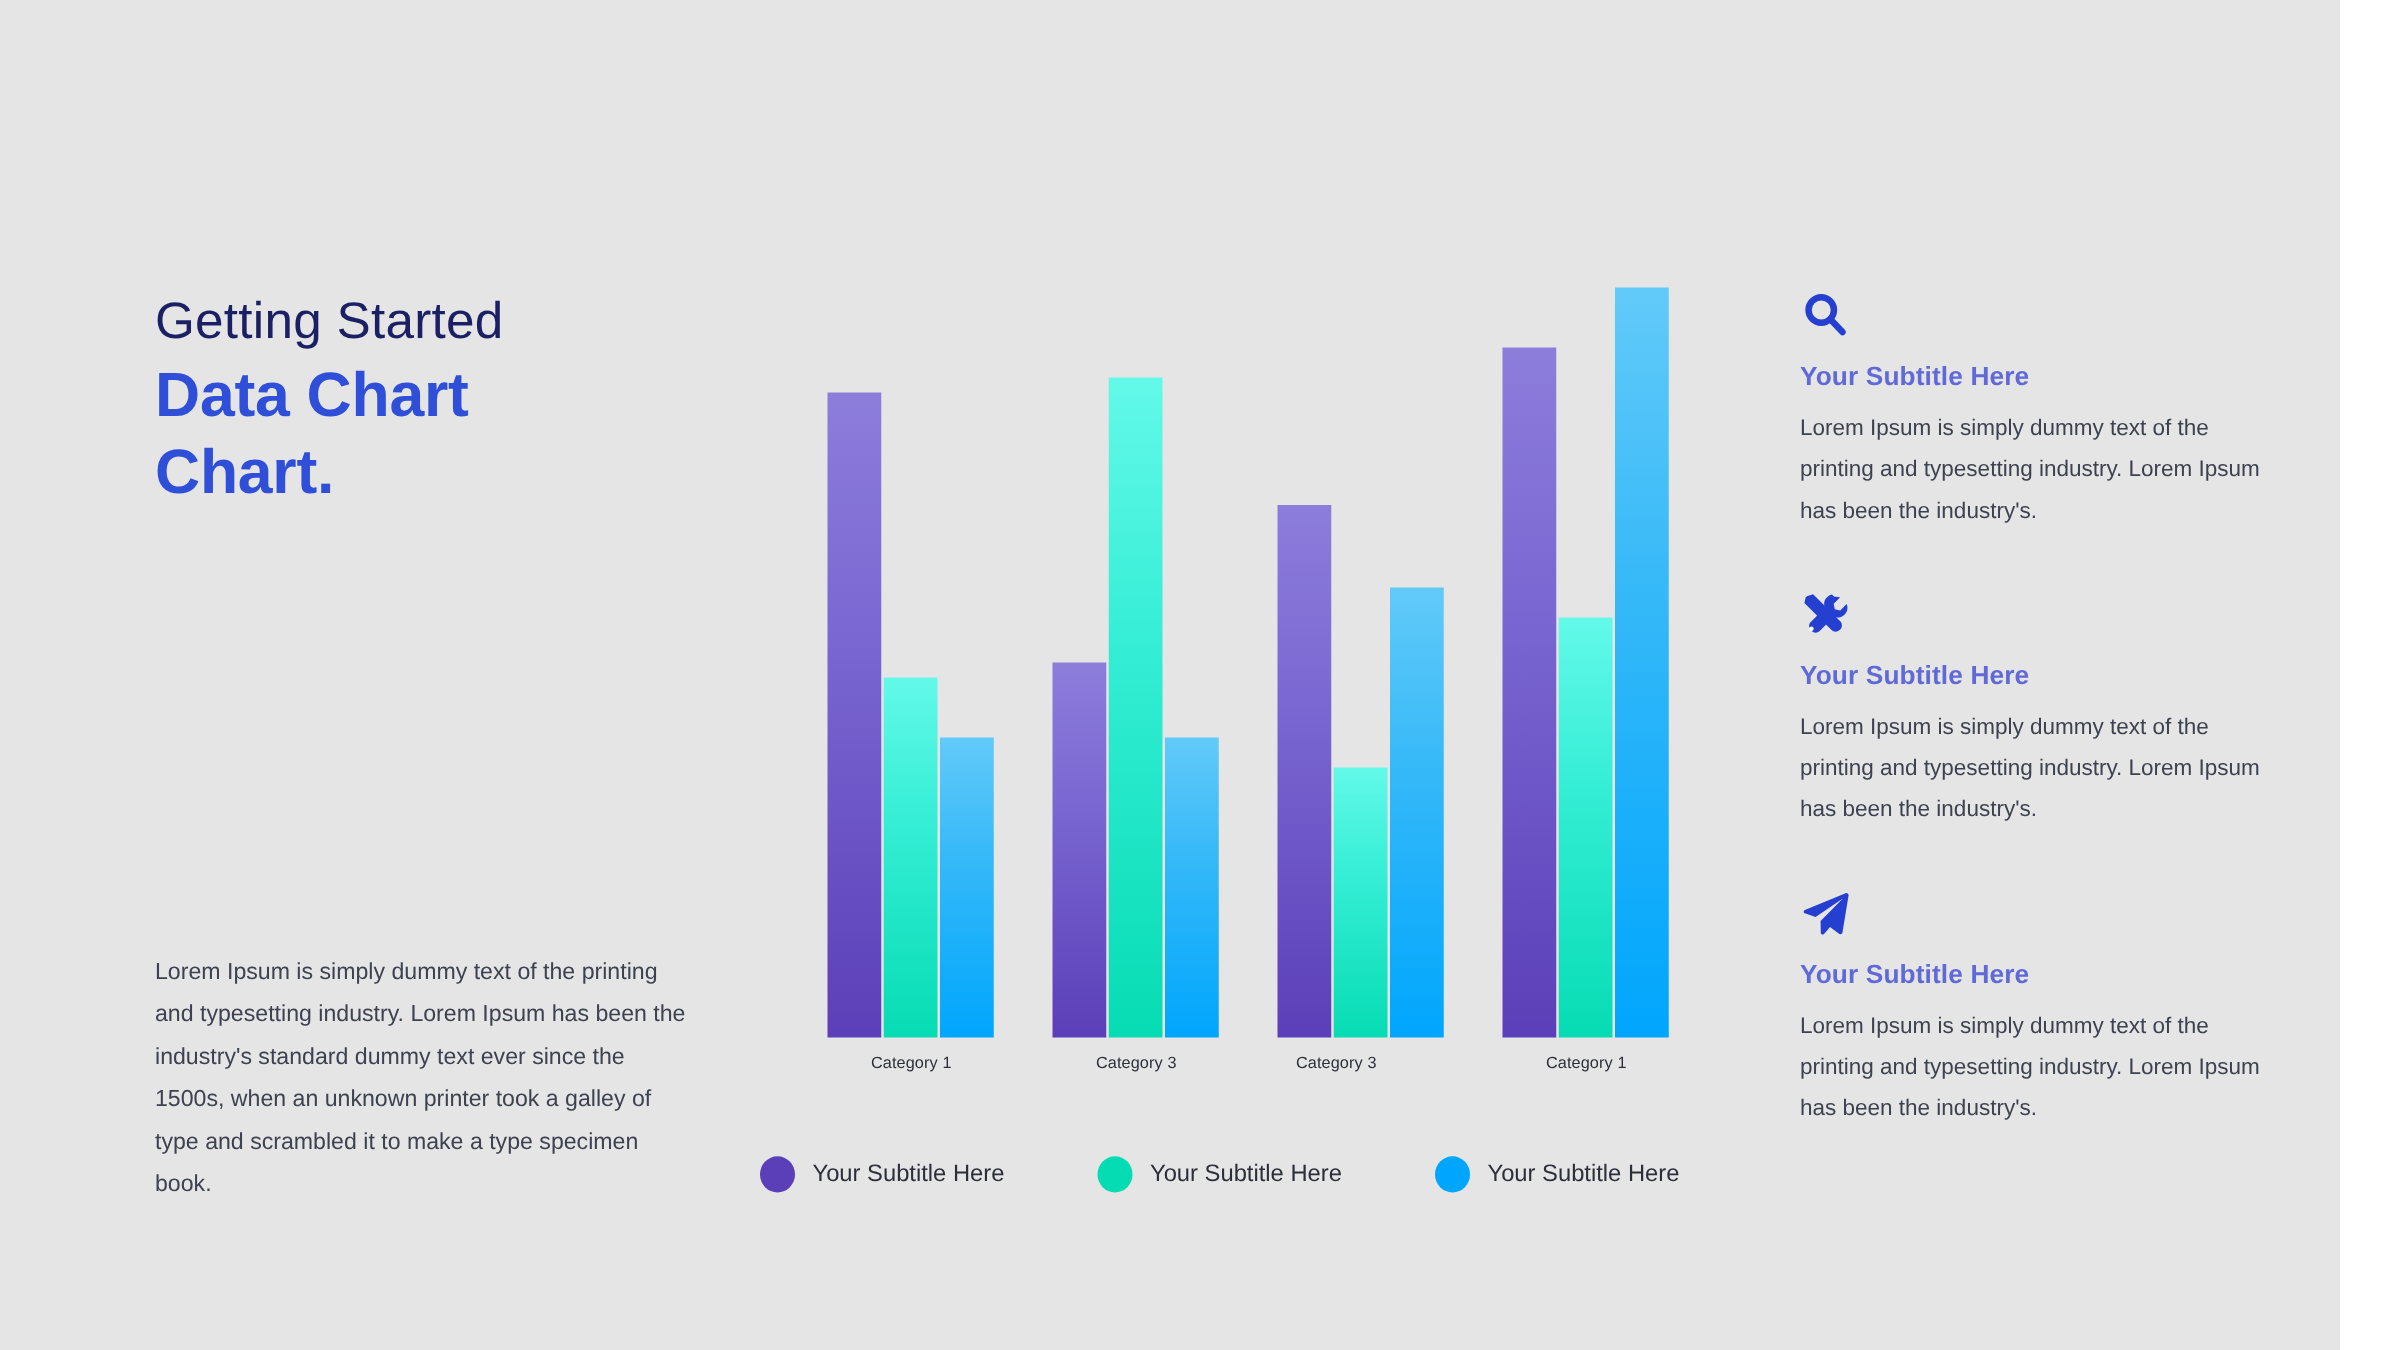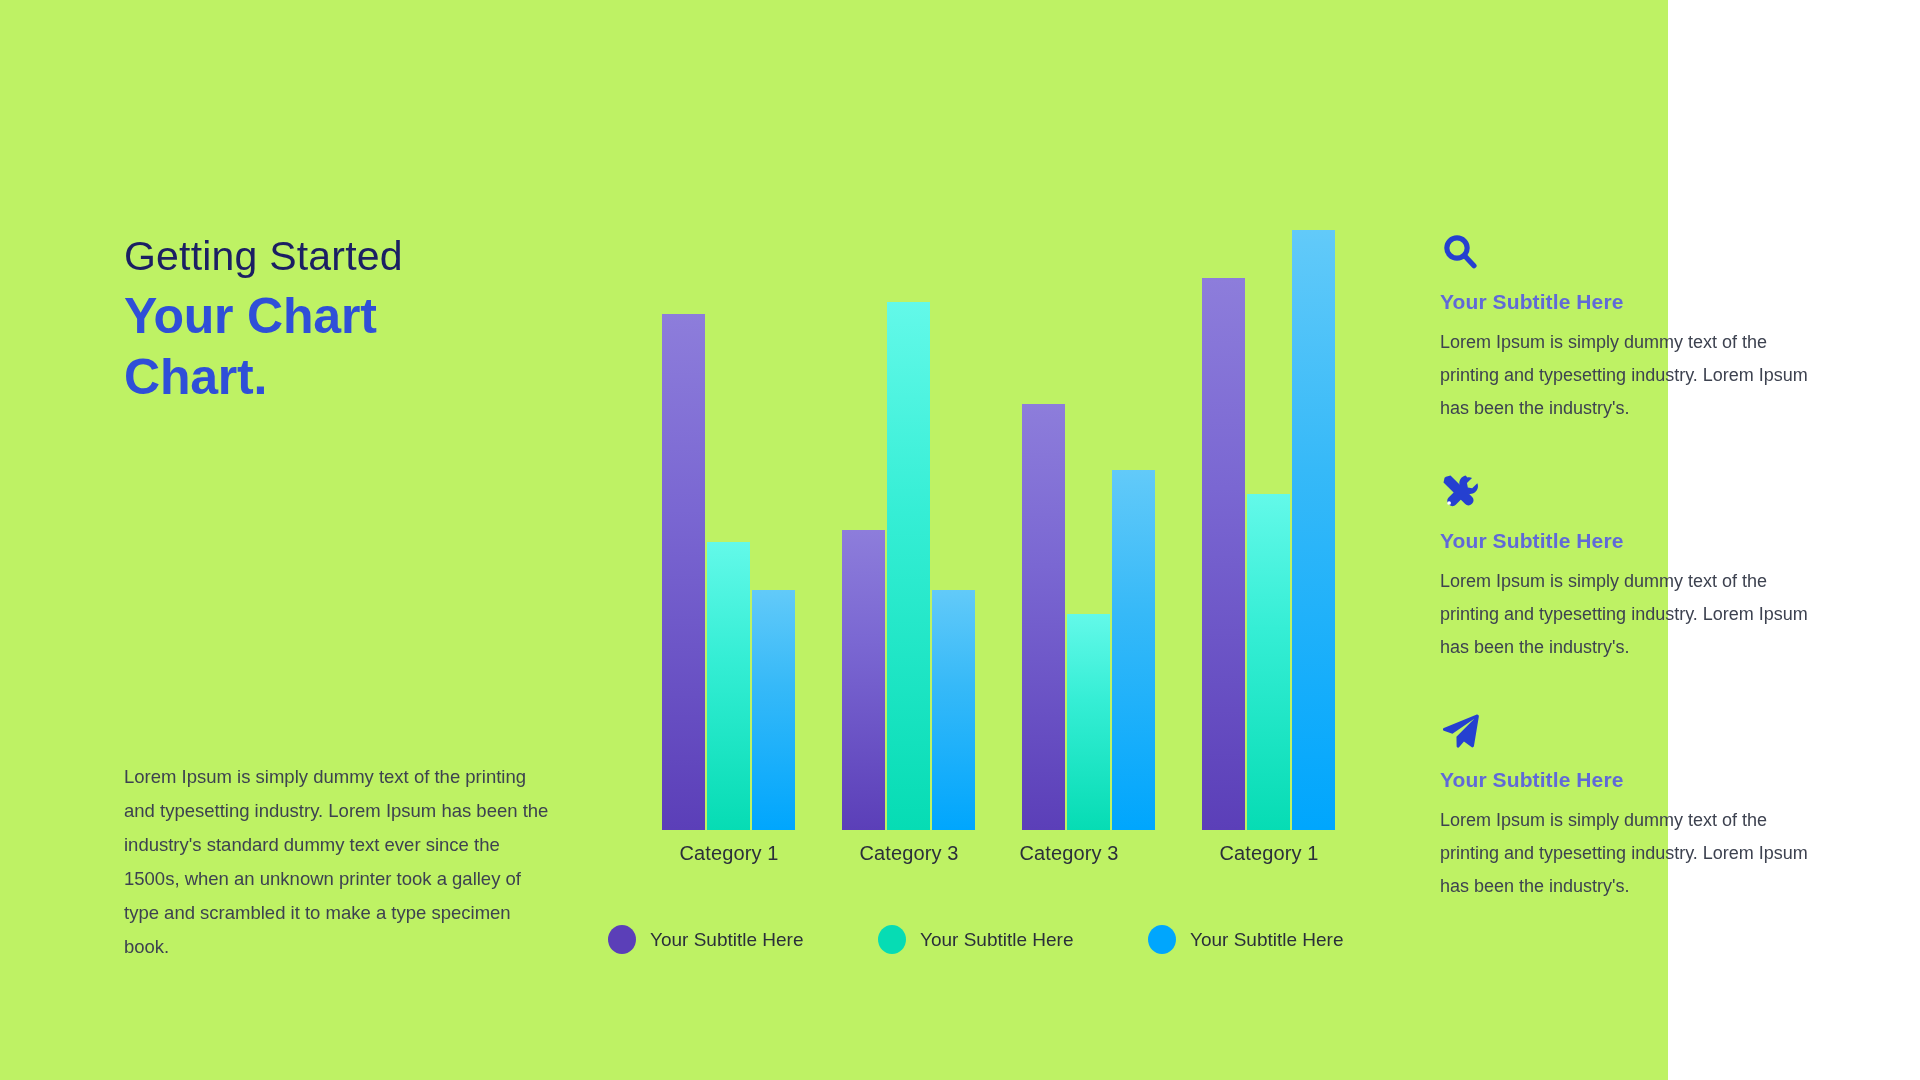--- a/index.html
+++ b/index.html
@@ -2,21 +2,21 @@
 <html><head>
 <meta charset="utf-8">
 <style>
   * { box-sizing: border-box; margin: 0; padding: 0; }
   html, body {
     width: 1920px; height: 1080px;
     background: #ffffff;
     font-family: "Liberation Sans", sans-serif;
     overflow: hidden;
   }
-  #slide { position: relative; width: 1668px; height: 1080px; background: #bef264; }
+  #slide { position: relative; width: 1872px; height: 1080px; background: #e5e5e5; }
 
   
   #left-column { position: absolute; left: 124px; top: 232px; width: 440px; }
   #eyebrow-title {
     font-size: 41px; font-weight: 400; color: #1b1f63;
     letter-spacing: 0.2px; line-height: 1.18;
   }
   #main-title {
     font-size: 50px; font-weight: 700; color: #2f4fd8;
     line-height: 1.22; letter-spacing: -0.2px; margin-top: 6px;
@@ -31,21 +31,21 @@
   #plot { position: absolute; left: 0; top: 0; width: 760px; height: 600px; }
   .bar-group { position: absolute; bottom: 0; height: 600px; width: 134px; }
   .bar {
     position: absolute; bottom: 0; width: 43px;
   }
   .bar.s0 { left: 0px;  background: linear-gradient(180deg,#8d7ddb 0%, #7a67d2 38%, #5b3fb8 100%); }
   .bar.s1 { left: 45px; background: linear-gradient(180deg,#63f9e9 0%, #35eed5 40%, #06dcb4 100%); }
   .bar.s2 { left: 90px; background: linear-gradient(180deg,#62caf9 0%, #36b9f8 40%, #00a6fd 100%); }
   .cat-label {
     position: absolute; top: 612px; width: 134px; text-align: center;
-    font-size: 20px; color: #2b2f3a; letter-spacing: 0.1px;
+    font-size: 13px; color: #2b2f3a; letter-spacing: 0.1px;
   }
 
   
   #legend { position: absolute; left: 608px; top: 925px; width: 760px; height: 40px; }
   .legend-item { position: absolute; top: 0; display: flex; align-items: center; gap: 14px; }
   .legend-dot { width: 28px; height: 29px; border-radius: 50%; flex: none; }
   .legend-label { font-size: 19px; color: #2b2f3a; white-space: nowrap; }
 
   
   #right-column { position: absolute; left: 1440px; top: 232px; width: 380px; }
@@ -58,21 +58,21 @@
   .feature-body { font-size: 18px; line-height: 33px; color: #3d4250; }
 </style>
 </head>
 <body>
 
 <div id="slide">
 
   <div id="left-column">
     <div id="eyebrow-title">Getting Started</div>
     <div id="main-title">
-      <div>Your Chart</div>
+      <div>Data Chart</div>
       <div>Chart.</div>
     </div>
   </div>
   <div id="left-paragraph">Lorem Ipsum is simply dummy text of the printing and typesetting industry. Lorem Ipsum has been the industry's standard dummy text ever since the 1500s, when an unknown printer took a galley of type and scrambled it to make a type specimen book.</div>
 
   <div id="chart-area">
     <div id="plot">
         <div class="bar-group" style="left: 62px;">
           <div class="bar s0" title="Category 1 — 86" style="height: 516px;"></div>
           <div class="bar s1" title="Category 1 — 48" style="height: 288px;"></div>

